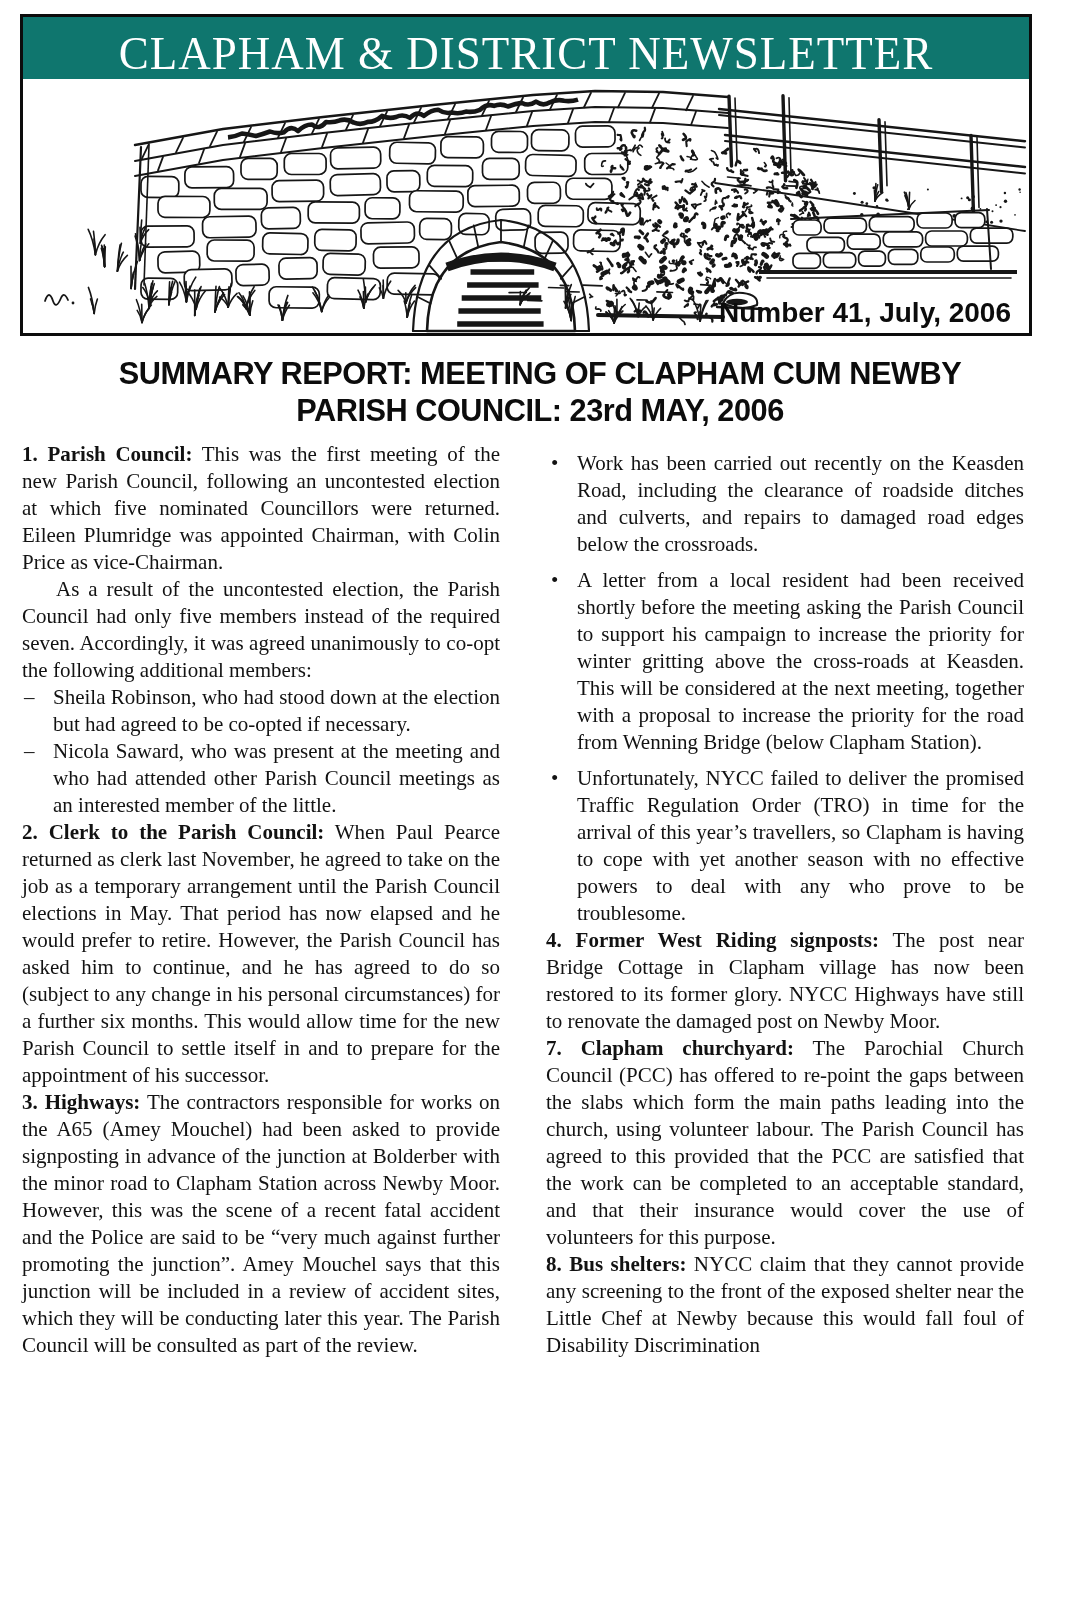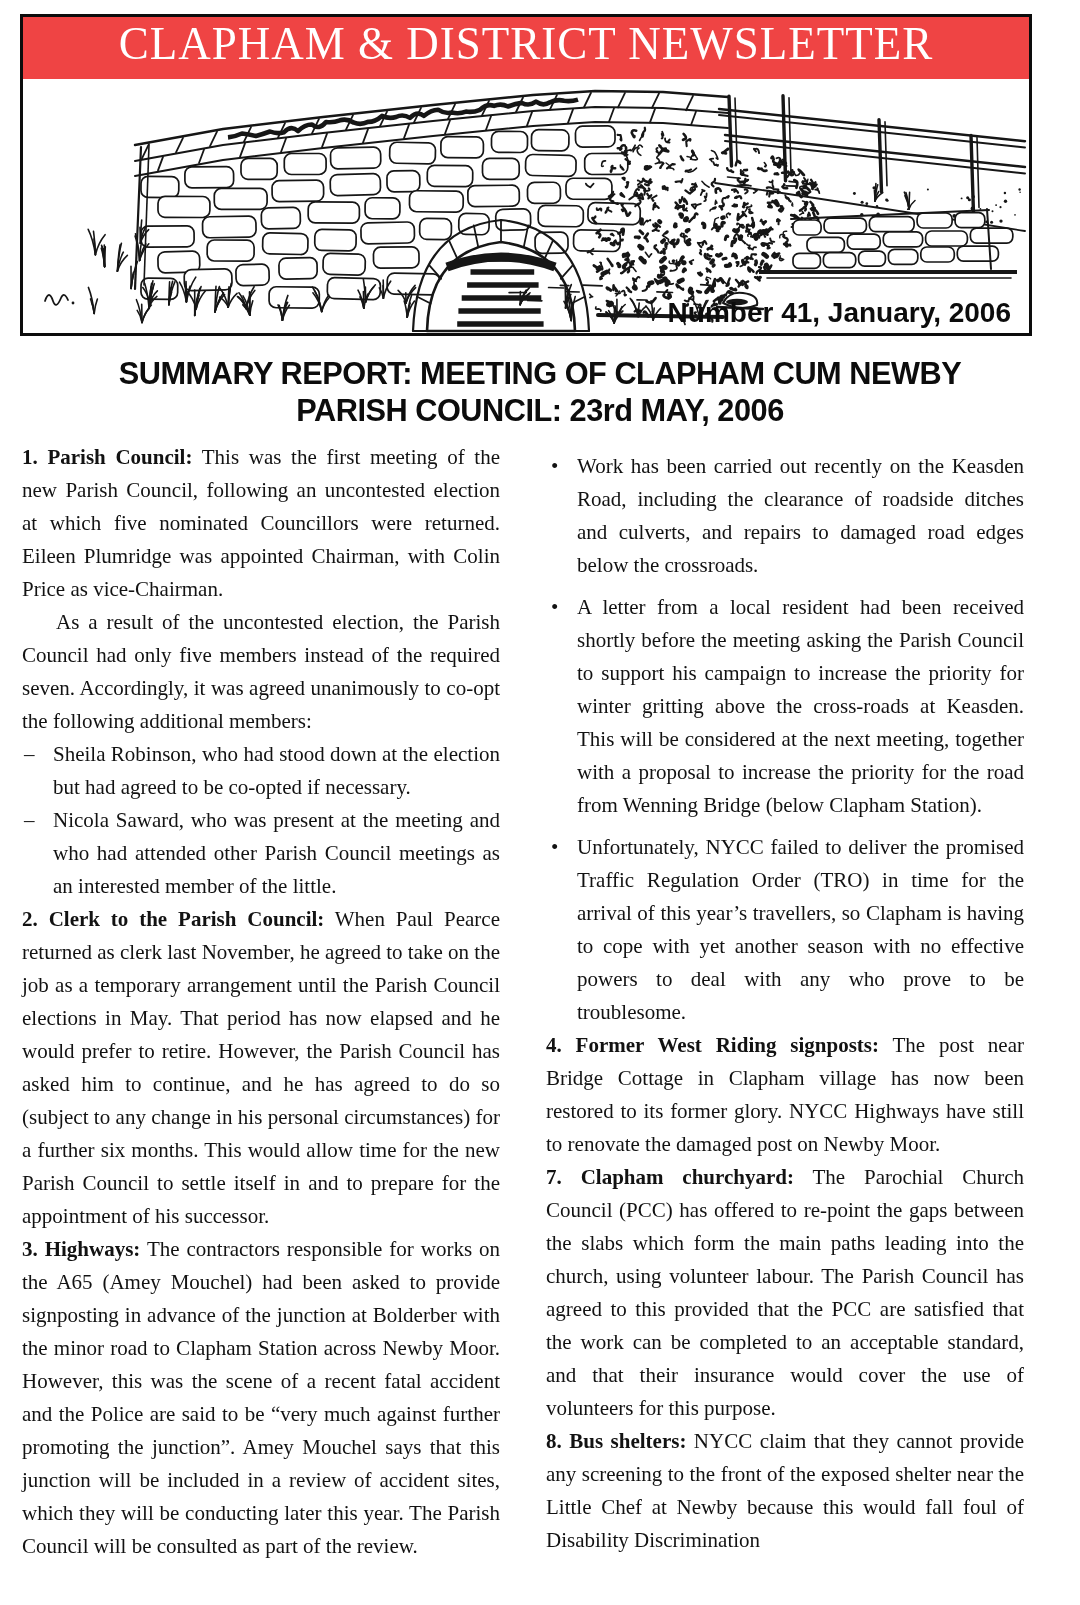--- a/index.html
+++ b/index.html
@@ -2,36 +2,36 @@
 <html><head>
 <meta charset="utf-8">
 <style>
   html,body{margin:0;padding:0;background:#ffffff;}
   .page{position:relative;width:1080px;height:1605px;background:#fff;color:#111;
         font-family:"Liberation Serif",serif;overflow:hidden;}
 
   
   .hdr{position:absolute;left:20px;top:14px;width:1006px;height:316px;
        border:3px solid #0c0c0c;background:#fff;}
-  .bar{height:62px;background:#ef4444;display:flex;align-items:flex-start;justify-content:center;}
+  .bar{height:62px;background:#0f766e;display:flex;align-items:flex-end;justify-content:center;}
   .bar .t{font-family:"Liberation Serif",serif;font-weight:400;font-size:45px;color:#fff;
           letter-spacing:1px;white-space:nowrap;transform:scaleY(1.05);}
   .art{display:block;width:1006px;height:254px;}
   .issue{position:absolute;right:18px;bottom:4px;
          font-family:"Liberation Sans",sans-serif;font-weight:700;font-size:28px;color:#0c0c0c;}
 
   
   .headline{position:absolute;top:355px;left:0;width:1080px;text-align:center;
             font-family:"Liberation Sans",sans-serif;font-weight:700;font-size:32px;
             line-height:37px;letter-spacing:-0.5px;color:#0c0c0c;transform:scaleX(0.96);}
   .headline span{display:block;}
 
   
   .cols{position:absolute;top:441px;left:22px;width:1002px;display:flex;gap:46px;}
-  .col{width:478px;font-size:21px;line-height:33px;text-align:justify;color:#121212;}
+  .col{width:478px;font-size:21px;line-height:27px;text-align:justify;color:#121212;}
   .col.right{padding-top:9px;}
   .col p,.col .hang{margin:0;}
   .col .sect{}
   .col .bullet + .bullet{margin-top:9px;}
   .col > :first-child{margin-top:0;}
   .indent{text-indent:34px;}
   .hang{position:relative;padding-left:31px;}
   .hang .mark{position:absolute;left:2px;top:0;}
   .hang.bullet .mark{left:5px;}
   b{font-weight:700;}
@@ -773,21 +773,21 @@
         <path d="M677.2,242.1 q0.2,-9.7 0.6,-16.2" fill="none" stroke="#161616" stroke-width="1.6" stroke-linecap="round" stroke-linejoin="round"></path>
         <path d="M677.2,242.1 q2.3,-12.4 7.8,-20.7" fill="none" stroke="#161616" stroke-width="1.6" stroke-linecap="round" stroke-linejoin="round"></path>
         <path d="M677.2,242.1 q-0.0,-5.6 -0.2,-9.4" fill="none" stroke="#161616" stroke-width="1.6" stroke-linecap="round" stroke-linejoin="round"></path>
         <path d="M594.0,237.2 q-0.6,-6.2 -2.1,-10.4" fill="none" stroke="#161616" stroke-width="1.6" stroke-linecap="round" stroke-linejoin="round"></path>
         <path d="M594.0,237.2 q2.4,-7.0 8.2,-11.7" fill="none" stroke="#161616" stroke-width="1.6" stroke-linecap="round" stroke-linejoin="round"></path>
         <path d="M594.0,237.2 q-1.8,-8.2 -6.0,-13.6" fill="none" stroke="#161616" stroke-width="1.6" stroke-linecap="round" stroke-linejoin="round"></path>
         <path d="M594.0,237.2 q-0.0,-10.1 -0.1,-16.9" fill="none" stroke="#161616" stroke-width="1.6" stroke-linecap="round" stroke-linejoin="round"></path>
         <path d="M22,222 q4,-12 8,0 q3,9 8,-3 q3,-7 7,2" fill="none" stroke="#161616" stroke-width="1.8" stroke-linecap="round" stroke-linejoin="round"></path>
         <circle cx="50" cy="224" r="1.4" fill="#161616"></circle>
       </svg>
-    <div class="issue">Number 41, January, 2006</div>
+    <div class="issue">Number 41, July, 2006</div>
   </div>
 
   <div class="headline">
     <span>SUMMARY REPORT: MEETING OF CLAPHAM CUM NEWBY</span>
     <span>PARISH COUNCIL: 23rd MAY, 2006</span>
   </div>
 
   <div class="cols">
     <div class="col left">
         <p class="para sect"><b>1. Parish Council:</b> <span>This was the first meeting of the new Parish Council, following an uncontested election at which five nominated Councillors were returned. Eileen Plumridge was appointed Chairman, with Colin Price as vice-Chairman.</span></p>

